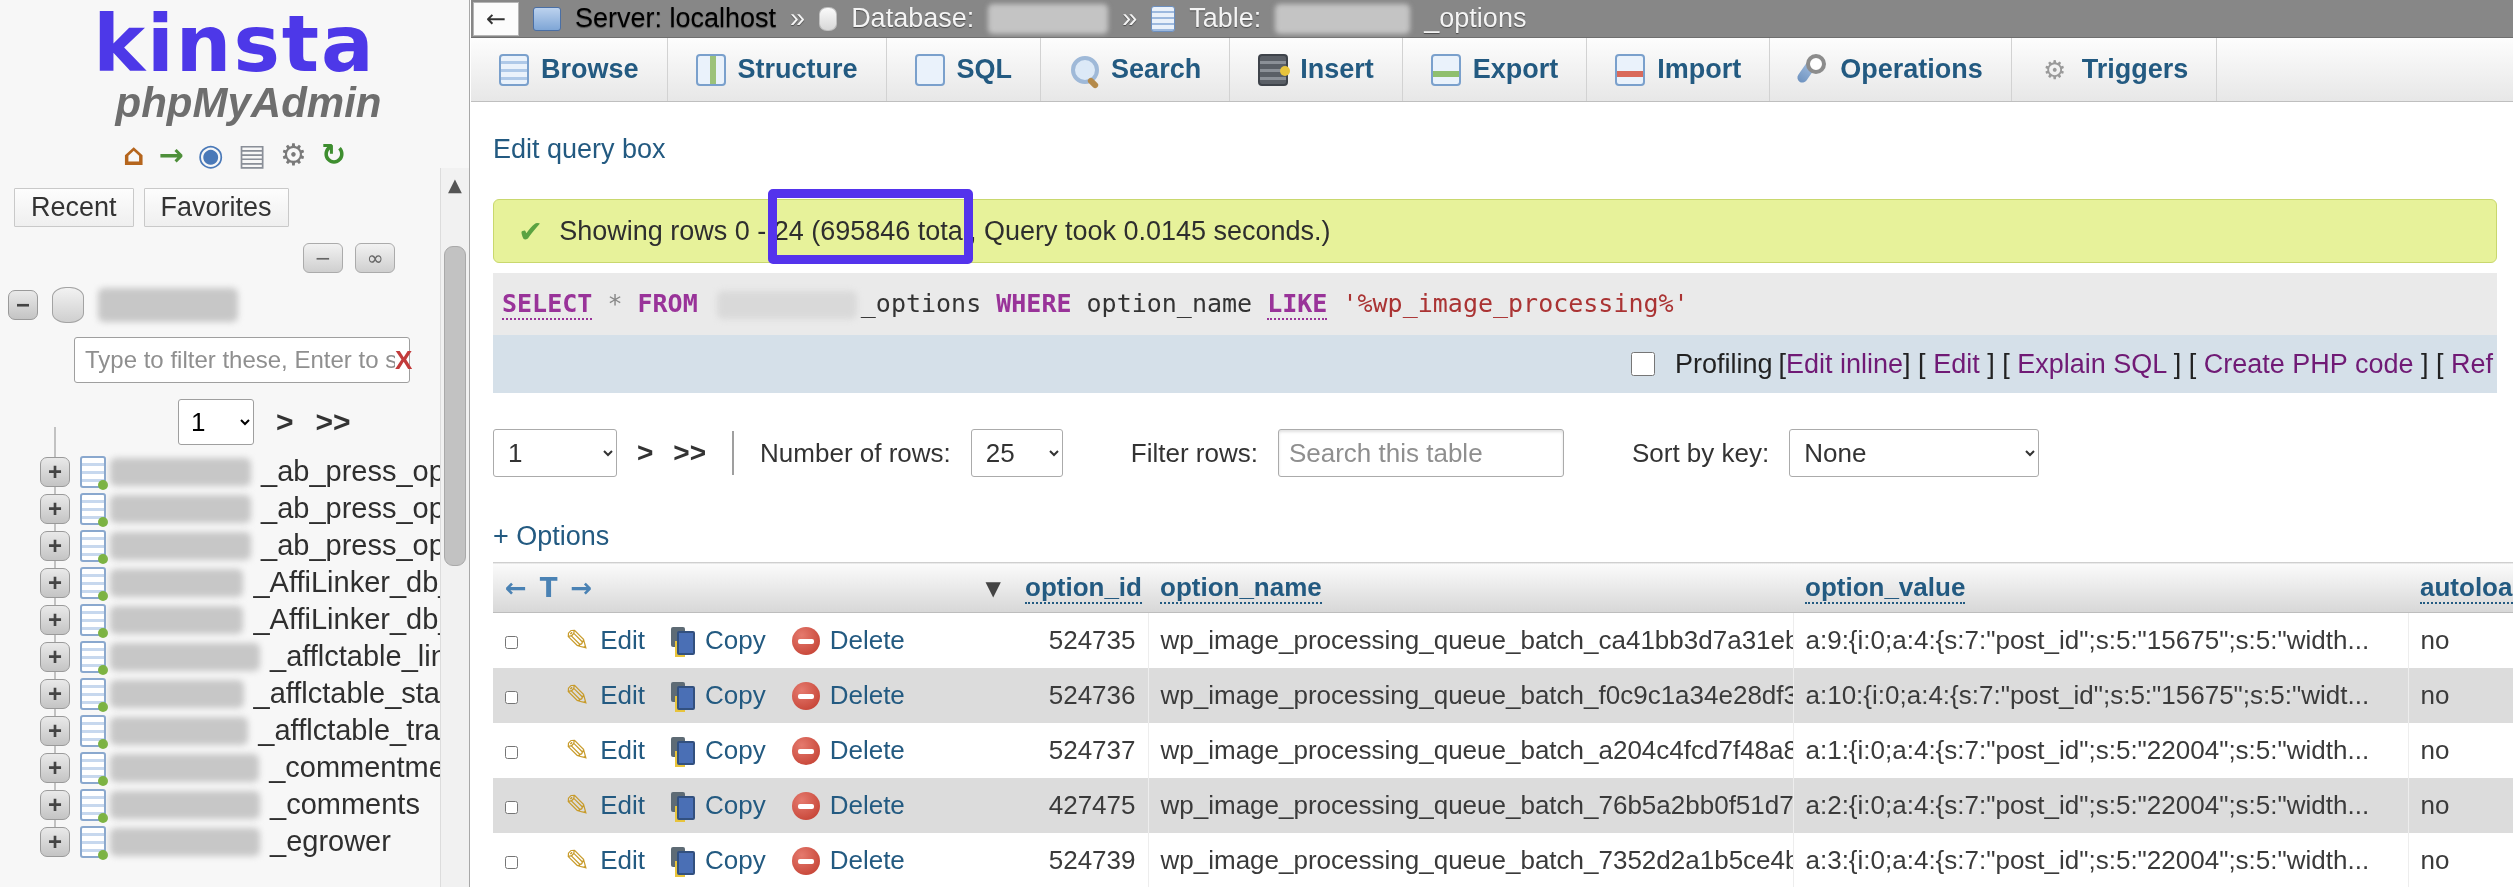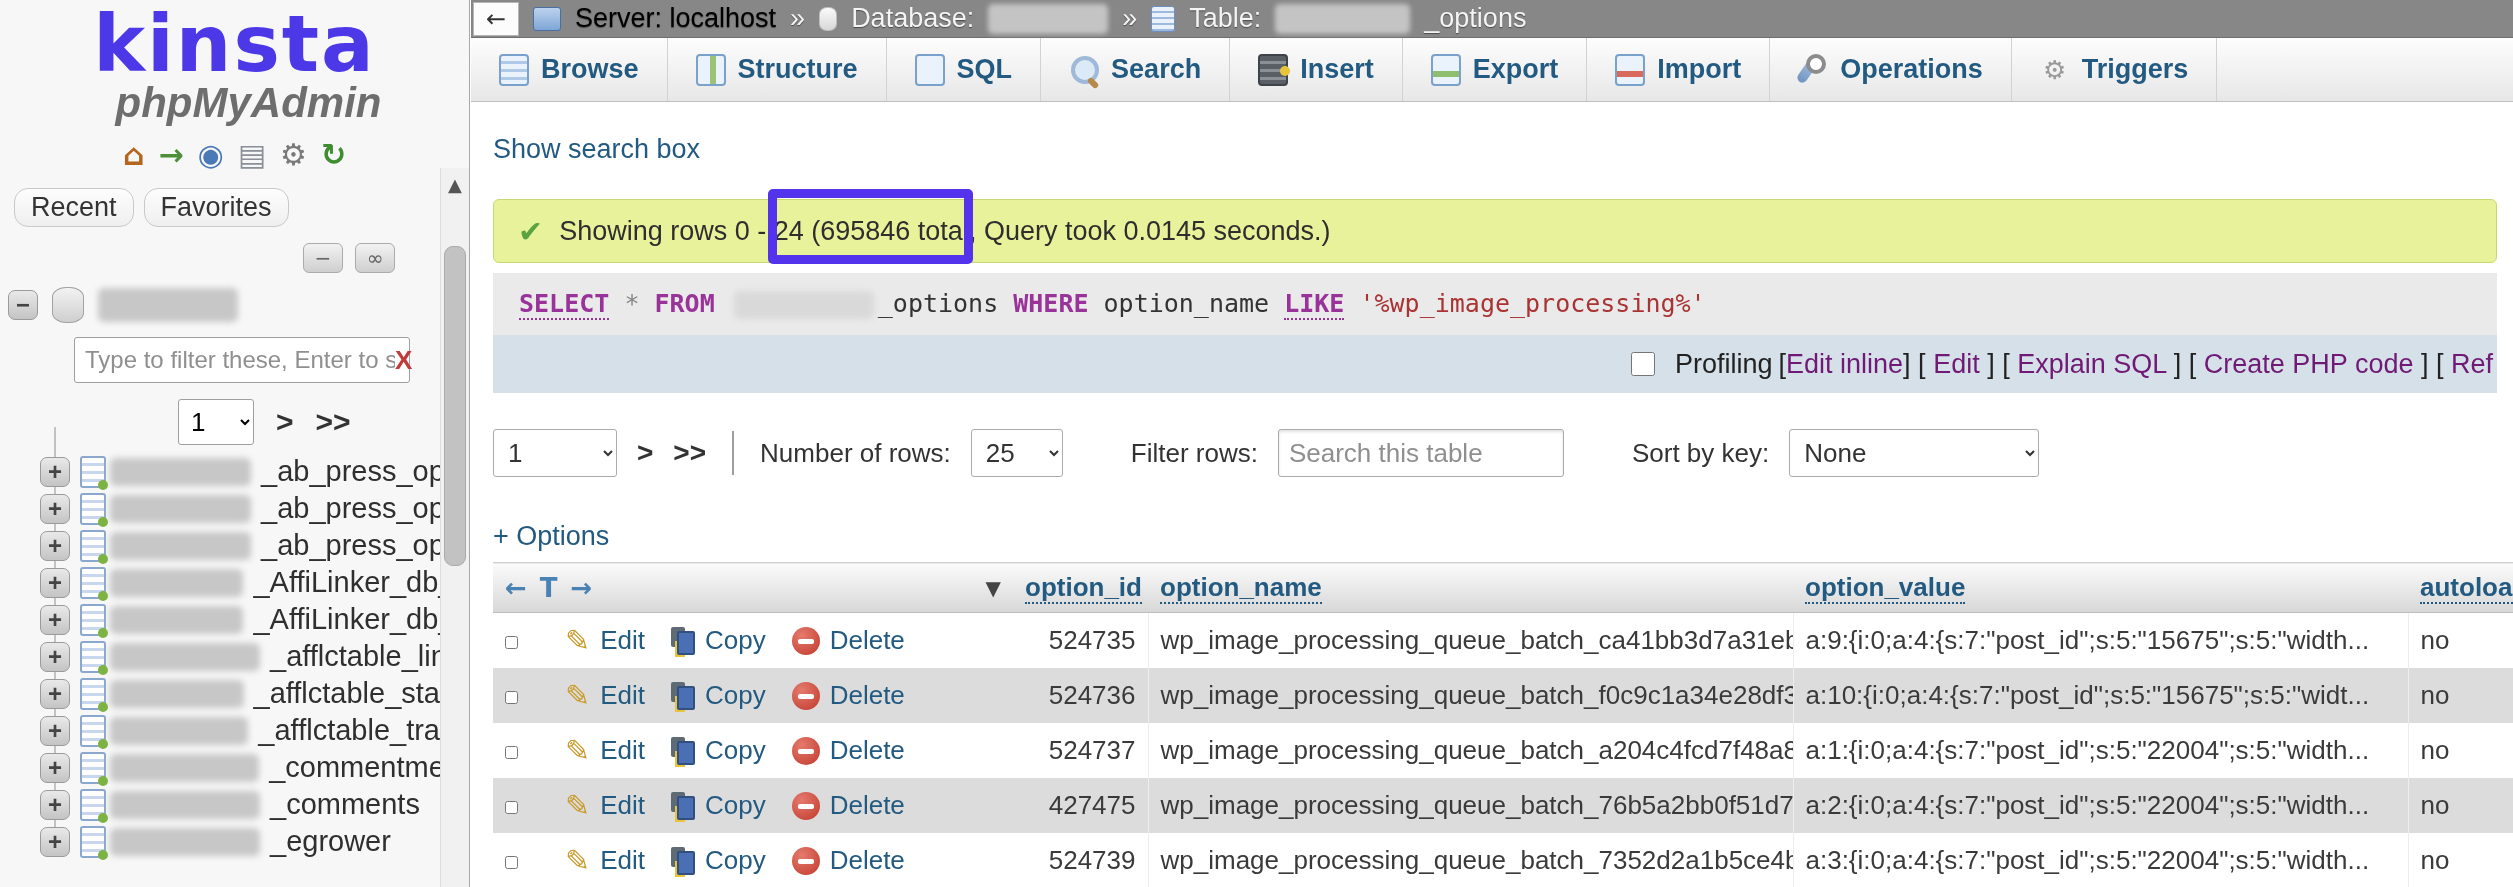--- a/index.html
+++ b/index.html
@@ -11,21 +11,21 @@
   .sidebar { position:absolute; left:0; top:0; width:470px; height:887px;
              background:#F7F7F7; border-right:1px solid #A8A8A8; overflow:hidden; }
   .logo { margin-top:4px; text-align:center; font-family:"DejaVu Sans",sans-serif;
           font-size:78px; line-height:80px; font-weight:800; letter-spacing:2px;
           text-transform:lowercase; color:#4D38E8; }
   .logo-sub { text-align:center; font-size:42px; line-height:46px; font-weight:700;
               font-style:italic; color:#6E6E6E; margin-top:-4px;margin-left:28px; }
   .home-icons { display:flex; justify-content:center; gap:14px; margin-top:10px; height:38px; align-items:center; }
   .hicon { font-family:"DejaVu Sans",sans-serif; font-size:30px; line-height:32px; font-weight:bold; }
   .pma-tabs { display:flex; gap:10px; margin:14px 0 0 14px; }
-  .pma-tab { border:1px solid #C9C9C9; border-radius:14px; background:linear-gradient(#FDFDFD,#EFEFEF);
+  .pma-tab { border:1px solid #C9C9C9; border-radius:1px; background:linear-gradient(#FDFDFD,#EFEFEF);
              padding:3px 16px; font-size:27px; color:#333; }
   .collapse-row { display:flex; justify-content:flex-end; gap:12px; margin:16px 74px 0 0; }
   .chip { width:40px; height:30px; border:1px solid #ABABAB; border-radius:6px;
           background:linear-gradient(#F2F2F2,#CFCFCF); color:#666; font-size:20px;
           display:flex; align-items:center; justify-content:center; font-family:"DejaVu Sans",sans-serif; }
   .tree { position:relative; margin-top:10px; }
   .tree-head { display:flex; align-items:center; gap:14px; padding-left:8px; height:44px; }
   .sq-btn { width:30px; height:30px; border:1px solid #9A9A9A; border-radius:7px; flex:0 0 30px;
             background:linear-gradient(#E9E9E9,#C4C4C4); color:#444; font-size:24px; font-weight:bold;
             display:flex; align-items:center; justify-content:center; line-height:1; }
@@ -104,21 +104,21 @@
 
   .content { padding:0 0 0 22px; }
   .linkblue { color:#235A81; font-size:27px; }
   .show-query { display:inline-block; margin-top:32px; }
 
   .success { margin-top:34px; margin-right:16px; height:64px; background:#E7F29A;
              border:1px solid #C9D86E; border-radius:6px; display:flex; align-items:center;
              gap:16px; padding-left:24px; font-size:27px; color:#2E2E2E; }
   .check { color:#5BA341; font-size:30px; font-family:"DejaVu Sans",sans-serif; }
 
-  .sql-box { margin-top:10px; margin-right:16px; background:#EAEAEA; padding:16px 0 16px 26px;
+  .sql-box { margin-top:10px; margin-right:16px; background:#EAEAEA; padding:16px 0 16px 9px;
              font-family:"DejaVu Sans Mono",monospace; font-size:25px; color:#333; }
   .sql-kw { color:#993399; font-weight:bold; }
   .sql-kw.u { border-bottom:2px dotted #993399; }
   .sql-op { color:#888; }
   .sql-str { color:#AA3333; }
   .sql-red { width:140px; height:28px; background:#D9D9D9; vertical-align:middle; margin:0 4px; }
 
   .profiling { margin-right:16px; height:58px; background:#D5E0E9; display:flex; align-items:center;
                justify-content:flex-end; gap:6px; font-size:27px; color:#222; padding-right:4px;
                white-space:nowrap; }
@@ -327,21 +327,21 @@
     <span class="tico icon-operations"></span>
     <span class="tab-label">Operations</span>
   </div>
       <div class="tab">
     <span class="tico icon-triggers">⚙</span>
     <span class="tab-label">Triggers</span>
   </div>
     </nav>
 
   <div class="content">
-    <a class="linkblue show-query">Show search box</a>
+    <a class="linkblue show-query">Edit query box</a>
 
     <div class="success">
       <span class="check">✔</span>
       <span>Showing rows 0 - 24 (695846 total, Query took 0.0145 seconds.)</span>
     </div>
 
     <div class="sql-box" id="sql-box"><span class="sql-kw u">SELECT</span><span> </span><span class="sql-op">*</span><span> </span><span class="sql-kw">FROM</span><span> </span><span class="redacted sql-red" style="display: inline-block;"></span><span>_options </span><span class="sql-kw">WHERE</span><span> option_name </span><span class="sql-kw u">LIKE</span><span> </span><span class="sql-str">'%wp_image_processing%'</span></div>
 
     <div class="profiling">
       <input type="checkbox" style="">

